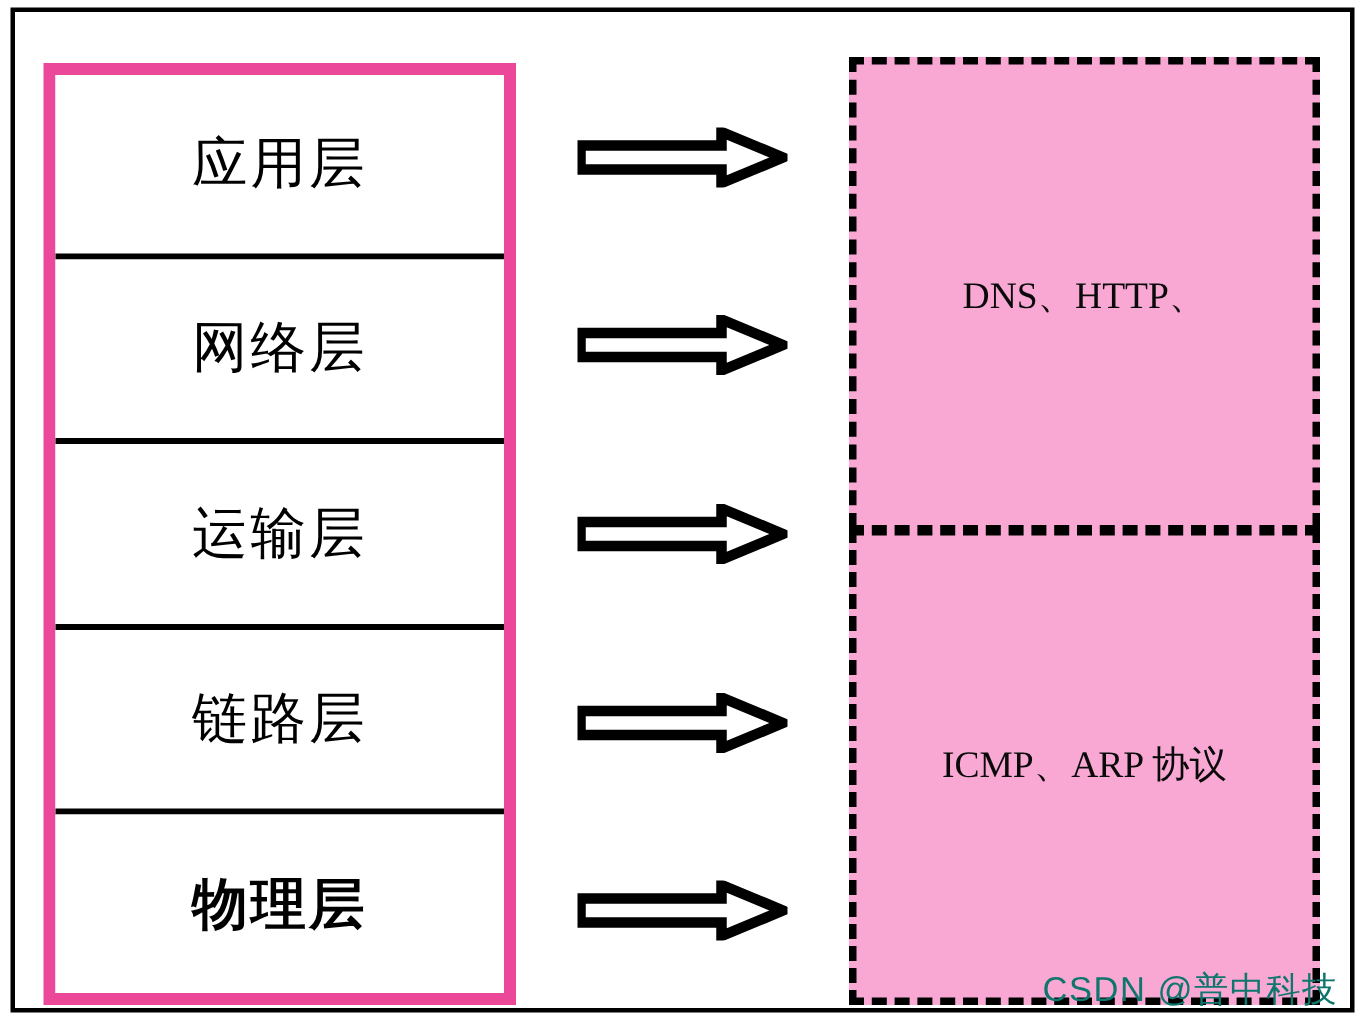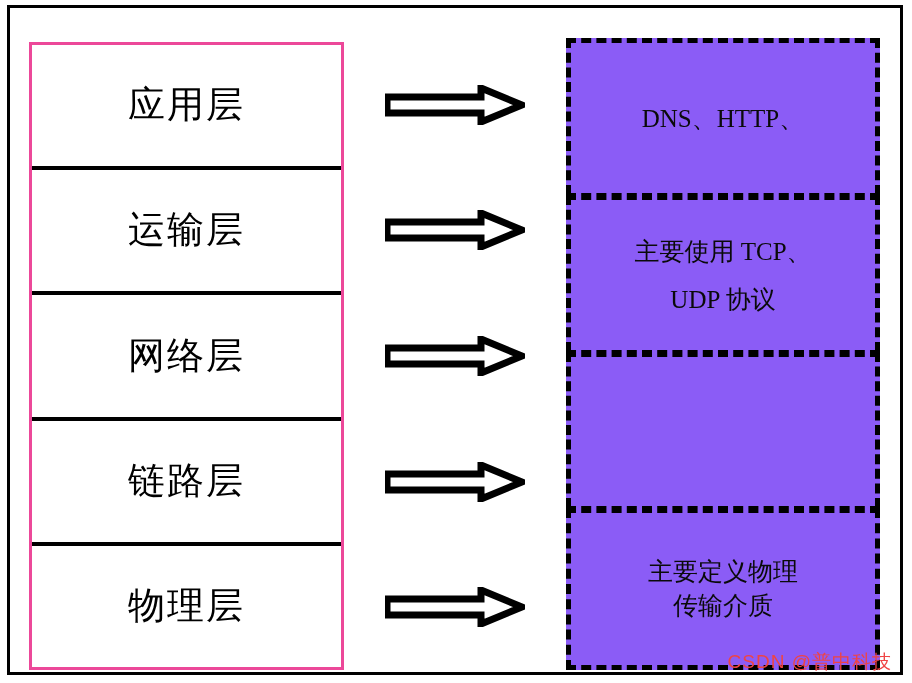--- a/index.html
+++ b/index.html
@@ -29,36 +29,37 @@
     border: 3px solid #000000;
     box-sizing: border-box;
   }
   
   #layer-stack {
     position: absolute;
     left: 29px;
     top: 42px;
     width: 315px;
     height: 628px;
-    border: 3px solid #ec4899;
+    border: 8px solid #ec4899;
     box-sizing: border-box;
     display: flex;
     flex-direction: column;
   }
   .layer-box {
     flex: 1 1 0;
     display: flex;
     align-items: center;
     justify-content: center;
     border-bottom: 4px solid #000000;
     box-sizing: border-box;
     background: #ffffff;
   }
   .layer-box:last-child {
     border-bottom: none;
+    font-weight: bold;
   }
   .layer-label {
     font-family: "DejaVu Serif", "Liberation Serif", serif;
     font-size: 37px;
     line-height: 1.1;
     color: #000000;
     letter-spacing: 2px;
     white-space: nowrap;
   }
   
@@ -91,24 +92,24 @@
     height: 632px;
     display: flex;
     flex-direction: column;
   }
   .detail-box {
     flex: 1 1 0;
     border: 5px dashed #000000;
     border-bottom-width: 0;
     box-sizing: border-box;
     display: flex;
-    flex-direction: column;
+    flex-direction: row;
     align-items: center;
     justify-content: center;
-    background: #8b5cf6;
+    background: #f9a8d4;
     position: relative;
   }
   .detail-box:last-child {
     border-bottom-width: 5px;
   }
   .detail-box::after {
     content: "";
     position: absolute;
     left: -5px;
     right: -5px;
@@ -129,43 +130,43 @@
   }
   .detail-box.tight .detail-line {
     line-height: 1.35;
   }
   
   #watermark {
     position: absolute;
     right: 20px;
     bottom: 8px;
     font-family: "Liberation Sans", "DejaVu Sans", sans-serif;
-    font-size: 19px;
-    color: #ef4444;
+    font-size: 23px;
+    color: #0f766e;
     letter-spacing: 1px;
     white-space: nowrap;
     pointer-events: none;
   }
 </style>
 </head>
 <body>
 
 <div id="canvas">
 
   <div id="outer-frame"></div>
 
   <div id="layer-stack">
     <div class="layer-box">
       <span class="layer-label">应用层</span>
     </div>
     <div class="layer-box">
+      <span class="layer-label">网络层</span>
+    </div>
+    <div class="layer-box">
       <span class="layer-label">运输层</span>
-    </div>
-    <div class="layer-box">
-      <span class="layer-label">网络层</span>
     </div>
     <div class="layer-box">
       <span class="layer-label">链路层</span>
     </div>
     <div class="layer-box">
       <span class="layer-label">物理层</span>
     </div>
   </div>
 
   <div id="arrow-column">
@@ -194,26 +195,19 @@
         <polygon points="2,12 96,12 96,3 137,20 96,37 96,28 2,28" fill="#ffffff" stroke="#000000" stroke-width="7" stroke-linejoin="miter"></polygon>
       </svg>
     </div>
   </div>
 
   <div id="detail-stack">
     <div class="detail-box">
       <span class="detail-line">DNS、HTTP、</span>
     </div>
     <div class="detail-box">
-      <span class="detail-line">主要使用 TCP、</span>
-      <span class="detail-line">UDP 协议</span>
-    </div>
-    <div class="detail-box">
-    </div>
-    <div class="detail-box tight">
-      <span class="detail-line">主要定义物理</span>
-      <span class="detail-line">传输介质</span>
+      <span class="detail-line">ICMP、ARP 协议</span>
     </div>
   </div>
 
   <div id="watermark">CSDN @普中科技</div>
 
 </div>
 
 </body></html>

